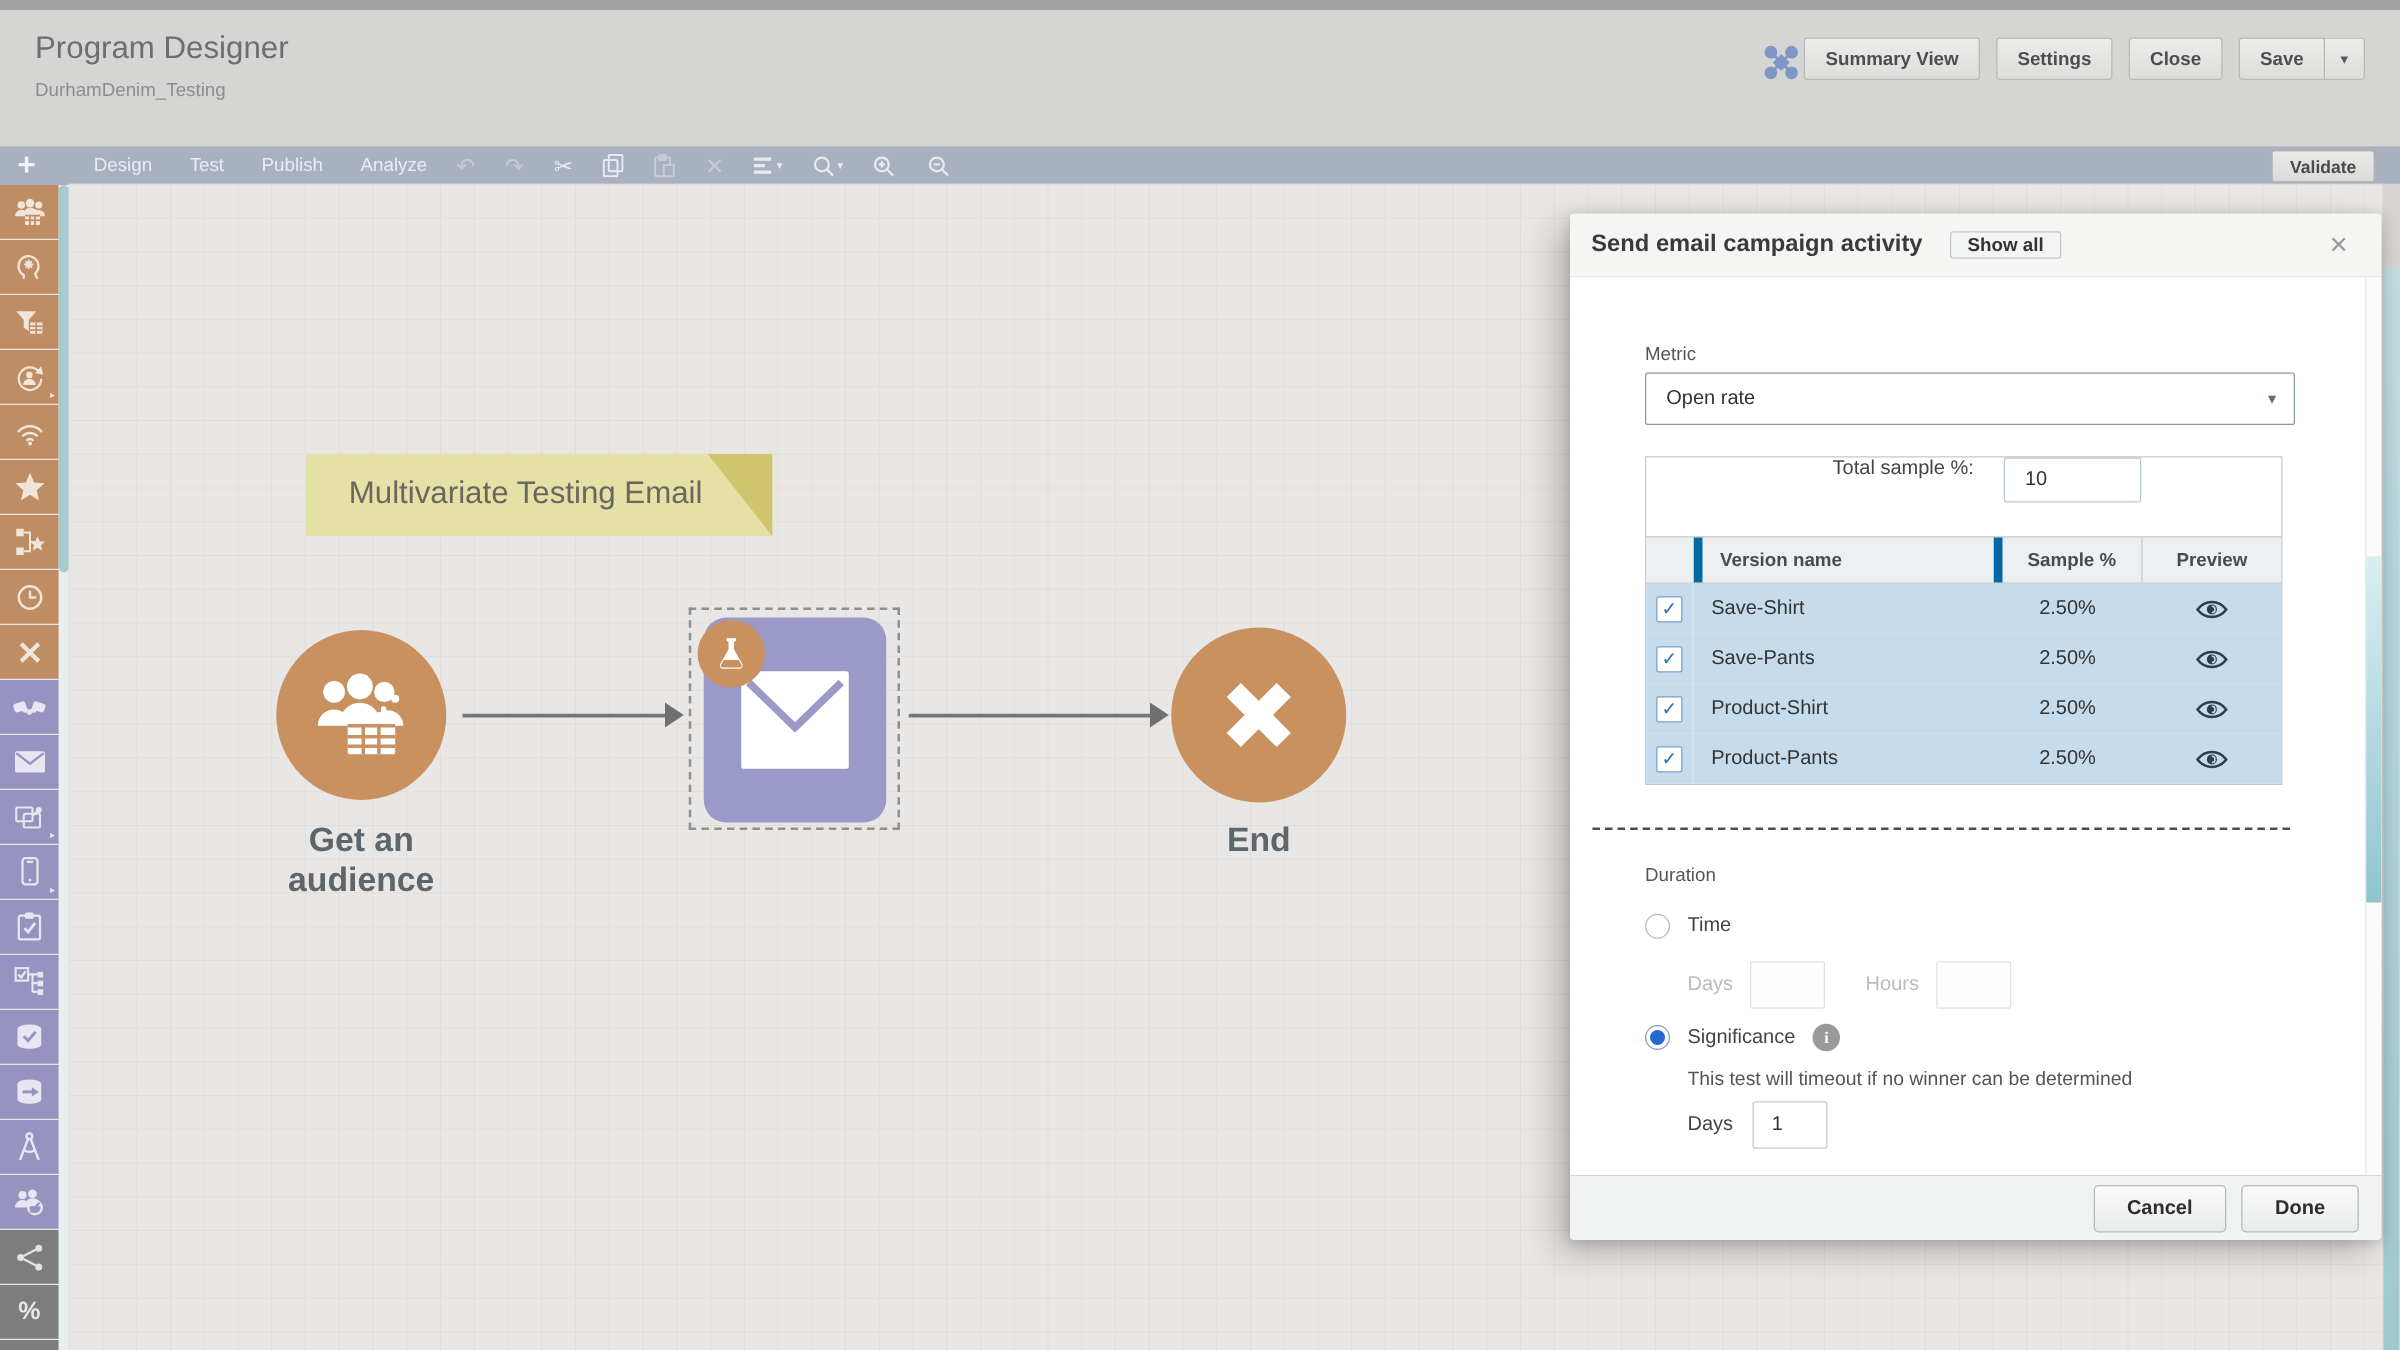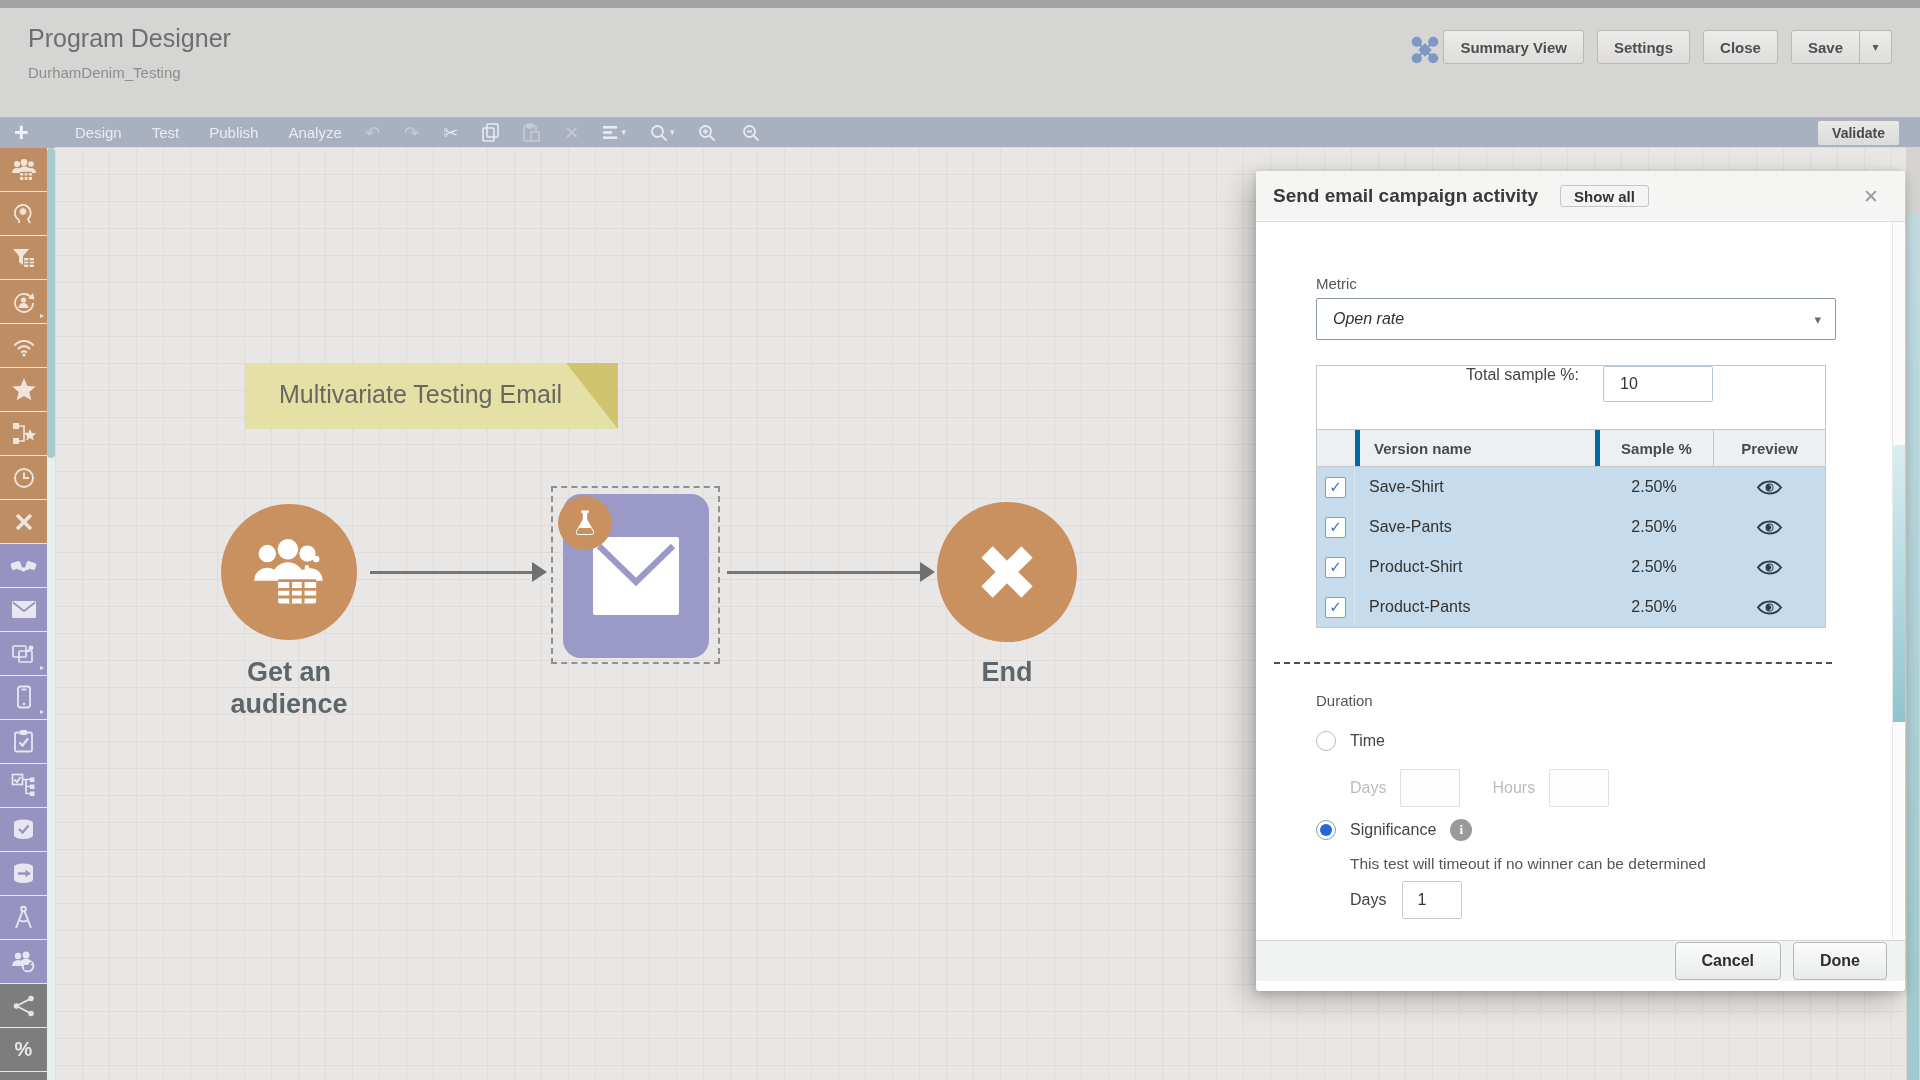--- a/index.html
+++ b/index.html
@@ -103,35 +103,35 @@
   #panel-close { margin-left:auto; margin-right:26px; font-size:19px; color:#9a9a9a; cursor:pointer; }
 
   #panel-scrolltrack { left:636px; top:51px; width:13px; height:718px; background:#fbfbfb; border-left:1px solid #e8e8e8; }
   #panel-scrollthumb { left:637px; top:274px; width:12px; height:277px;
     background:linear-gradient(180deg,#d9eef2,#8fc5cf); cursor:pointer; }
 
   .p-label { font-size:15px; color:#555; }
   #metric-label { left:60px; top:104px; }
   #metric-select { left:60px; top:127px; width:520px; height:42px; border:1px solid #8a99a5; border-radius:2px;
     background:#fff; display:flex; align-items:center; cursor:pointer; }
-  #metric-value { margin-left:16px; font-size:16px; color:#333;font-style:italic; }
+  #metric-value { margin-left:16px; font-size:16px; color:#333; }
   #metric-caret { margin-left:auto; margin-right:14px; color:#5f6f7a; font-size:13px; }
 
   #vtable { left:60px; top:194px; width:510px; border:1px solid #c3c7cb; background:#fff; }
   #total-row { height:63px; display:flex; align-items:flex-start; justify-content:flex-end; padding-right:112px; gap:24px; }
   #total-label { font-size:16px; color:#444; }
   #total-input { width:110px; height:36px; border:1px solid #b7c7d6; border-radius:2px; font-size:16px; color:#333;
     padding-left:16px; font-family:inherit; }
   #vhead { height:38px; display:flex; background:#edf0f3; border-top:1px solid #c3c7cb; border-bottom:1px solid #c3c7cb;
     font-size:15px; font-weight:bold; color:#4a4a4a; align-items:center; }
   .col-cb { width:38px; flex:none; display:flex; align-items:center; justify-content:center; }
   .col-name { width:240px; flex:none; padding-left:14px; }
   .col-sample { width:118px; flex:none; text-align:center; }
   .col-prev { width:112px; flex:none; text-align:center; display:flex; align-items:center; justify-content:center; }
-  #vhead .col-name, #vhead .col-sample { border-left:5px solid #0369a1; height:100%; display:flex; align-items:center; }
+  #vhead .col-name, #vhead .col-sample { border-left:7px solid #0369a1; height:100%; display:flex; align-items:center; }
   #vhead .col-sample { justify-content:center; }
   #vhead .col-prev { border-left:1px solid #c3c7cb; height:100%; }
   .vrow { height:40px; display:flex; align-items:center; background:#c6dcec; font-size:16px; color:#333; }
   .vrow .col-cb { border-right:1px solid #dbe7f0; height:100%; }
   .cb { width:21px; height:21px; background:#fff; border:1px solid #7aa0c8; border-radius:2px;
     display:flex; align-items:center; justify-content:center; font-size:15px; font-weight:bold; color:#2e6fc0; cursor:pointer; }
   .eye { cursor:pointer; display:flex; }
 
   #dash-sep { left:18px; top:491px; width:558px; border-top:2px dashed #4d4d4d; }
   #duration-label { left:60px; top:521px; }
@@ -147,21 +147,21 @@
     font-size:16px; color:#333; padding-left:14px; font-family:inherit; }
   #hours-label { margin-left:18px; }
   #sig-row { left:60px; top:648px; }
   #info-icon { width:22px; height:22px; border-radius:50%; background:#9a9a9a; color:#fff; font-size:13px;
     font-weight:bold; display:flex; align-items:center; justify-content:center; cursor:pointer; font-family:"Liberation Serif",serif; }
   #timeout-text { left:94px; top:684px; font-size:15.5px; color:#555; }
   #sig-days-row { left:94px; top:710px; display:flex; align-items:center; gap:16px; }
   #sig-days-label { font-size:16px; color:#444; }
   #sig-days-input { border:1px solid #c9c9c9; background:#fff; }
 
-  #panel-footer { left:0; top:769px; width:649px; height:41px; background:#f1f3f3; border-top:1px solid #d5d5d5;
+  #panel-footer { left:0; top:769px; width:649px; height:52px; background:#f1f3f3; border-top:1px solid #d5d5d5;
     border-radius:0 0 3px 3px; display:flex; align-items:center; justify-content:flex-end; gap:12px; padding-right:18px; }
   .foot-btn { height:38px; padding:0 26px; display:inline-flex; align-items:center;
     background:linear-gradient(#fbfbfb,#e9ebeb); border:1px solid #b4b8b8; border-radius:4px;
     font-size:16px; font-weight:bold; color:#2e2e2e; cursor:pointer; }
 </style>
 </head>
 <body>
 
 <div id="top-strip" class="abs"></div>
 

